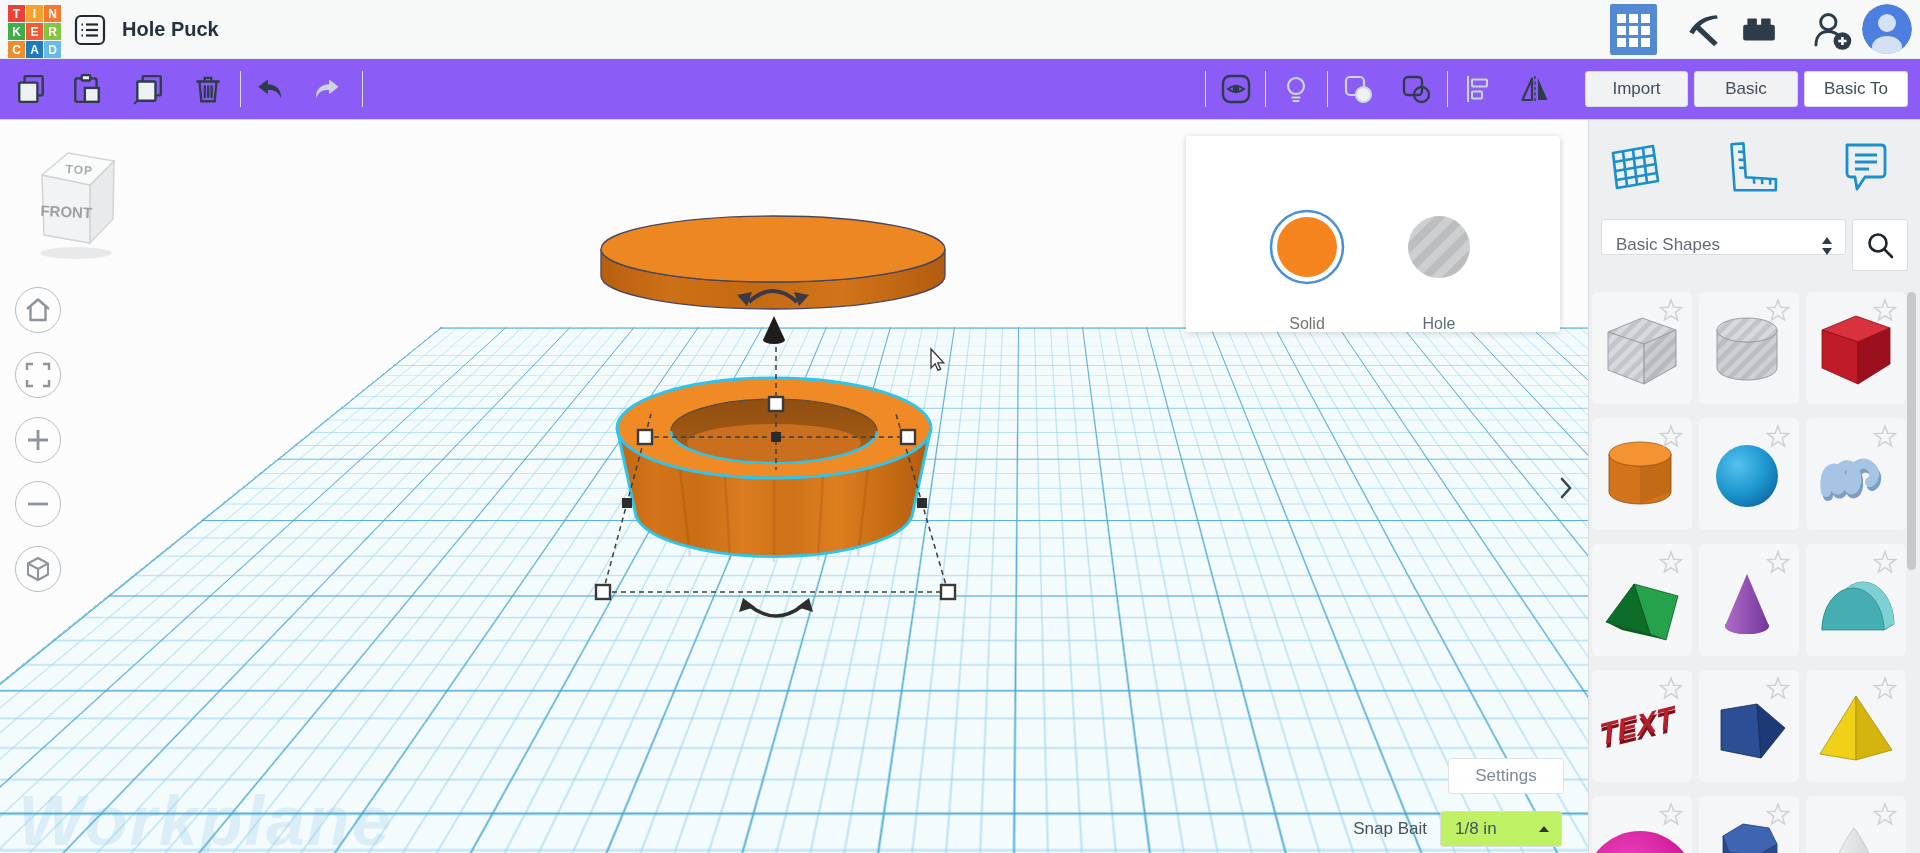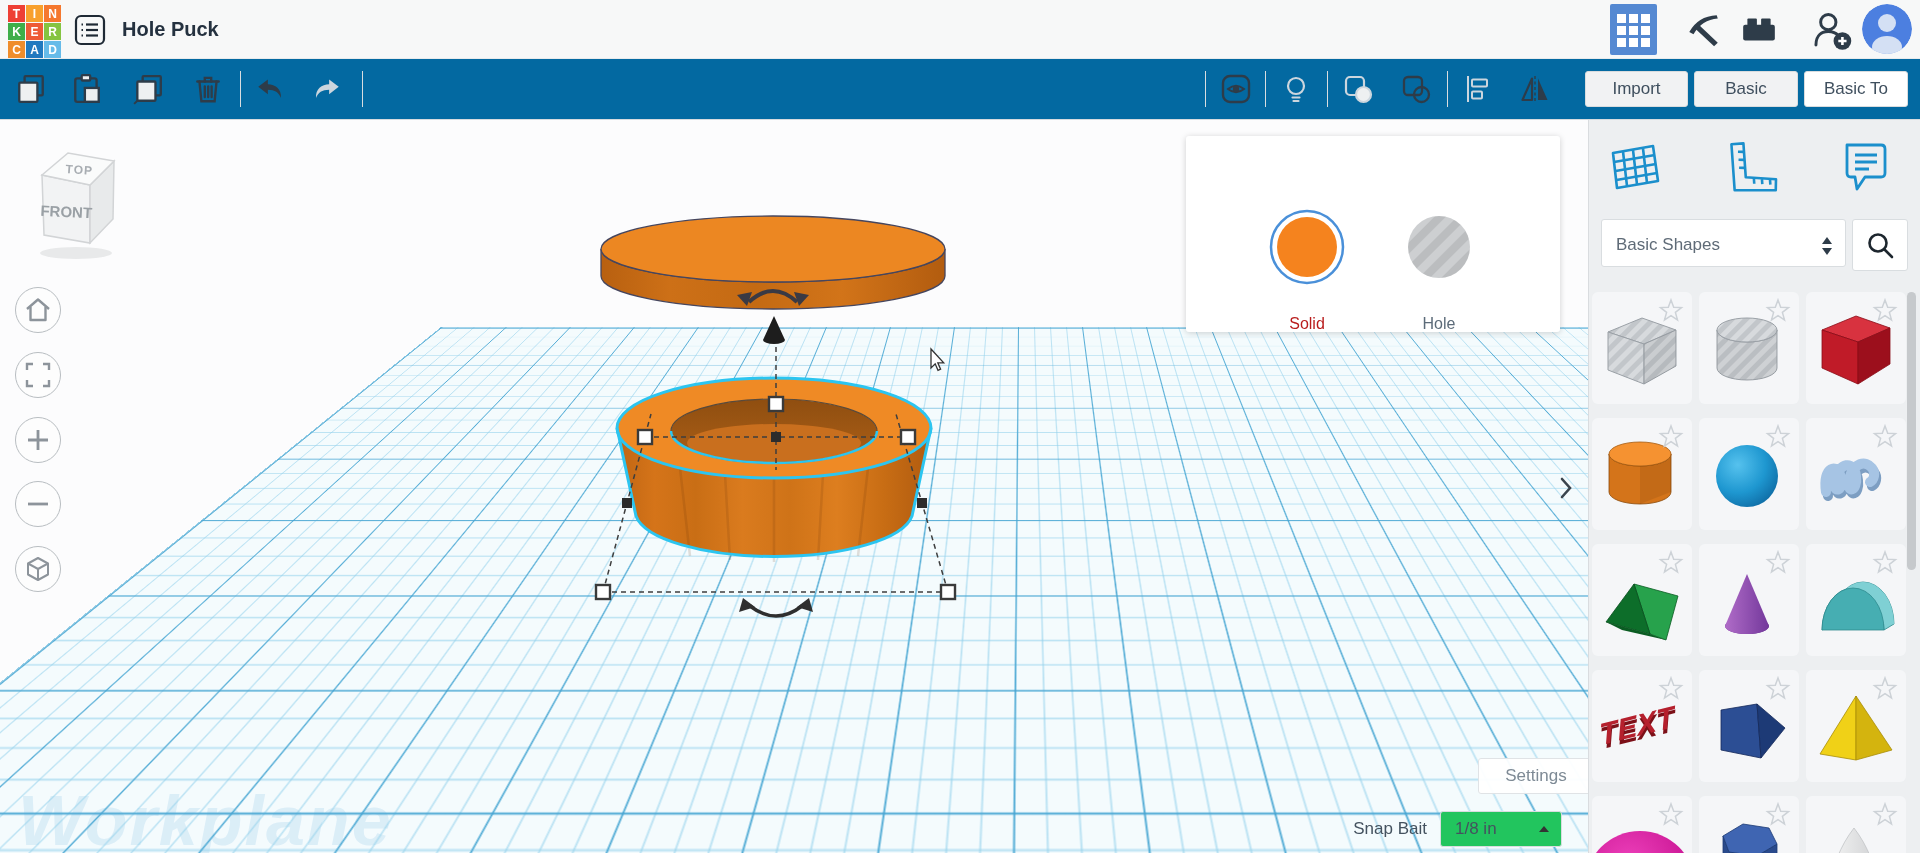--- a/index.html
+++ b/index.html
@@ -13,21 +13,21 @@
   .lc0{background:#ee4035}.lc1{background:#f8a02c}.lc2{background:#f5782e}
   .lc3{background:#3fae49}.lc4{background:#ee5b35}.lc5{background:#85c441}
   .lc6{background:#ef8d2c}.lc7{background:#2079bf}.lc8{background:#66bbe9}
   .menu-btn{position:absolute;left:74px;top:14px;width:32px;height:32px;cursor:pointer;}
   .doc-title{position:absolute;left:122px;top:0;height:59px;line-height:59px;font-size:20px;font-weight:bold;color:#24313f;}
   .hdr-ic{position:absolute;top:11px;width:38px;height:38px;cursor:pointer;}
   .grid-btn{position:absolute;left:1610px;top:4px;width:47px;height:51px;background:#5589d2;border-radius:2px;cursor:pointer;}
   .avatar{position:absolute;left:1862px;top:4px;width:50px;height:50px;border-radius:50%;overflow:hidden;cursor:pointer;}
 
   
-  .tb{position:absolute;left:0;top:59px;width:1920px;height:61px;background:#0369a1;border-bottom:1px solid #d6dade;z-index:30;}
+  .tb{position:absolute;left:0;top:59px;width:1920px;height:61px;background:#8b5cf6;border-bottom:1px solid #d6dade;z-index:30;}
   .tb-ic{position:absolute;top:14px;width:32px;height:32px;cursor:pointer;}
   .tb-sep{position:absolute;top:12px;width:1px;height:36px;background:#d9dde0;}
   .tb-btn{position:absolute;top:12px;height:36px;border:1px solid #d9dcde;border-radius:3px;background:#f1f2f3;color:#3f4f5e;font-size:17px;text-align:center;line-height:34px;cursor:pointer;}
   .tb-btn.white{background:#ffffff;}
 
   
   .canvas{position:absolute;left:0;top:120px;width:1588px;height:733px;background:#fcfcfd;overflow:hidden;}
   .plane{position:absolute;left:441px;top:207px;width:1163px;height:900px;transform-origin:50% 0;
     transform:perspective(750px) rotateX(58deg);
     border:1px solid rgba(110,185,220,.65);
@@ -35,40 +35,40 @@
     background-image:
       repeating-linear-gradient(90deg, rgba(70,165,210,.85) 0 1px, transparent 1px 64px),
       repeating-linear-gradient(0deg,  rgba(70,165,210,.85) 0 1px, transparent 1px 64px),
       repeating-linear-gradient(90deg, rgba(150,210,235,.6) 0 1px, transparent 1px 16px),
       repeating-linear-gradient(0deg,  rgba(150,210,235,.6) 0 1px, transparent 1px 16px);}
   .watermark{position:absolute;left:18px;bottom:-8px;font-size:70px;font-weight:bold;font-style:italic;letter-spacing:2px;color:rgba(150,198,230,.55);z-index:2;}
   .scene{position:absolute;left:0;top:0;z-index:3;}
   .vcube{position:absolute;left:28px;top:25px;z-index:4;cursor:pointer;}
   .navbtn{position:absolute;left:15px;width:46px;height:46px;border-radius:50%;border:1.5px solid #b7bcc0;background:rgba(253,253,253,.92);z-index:4;cursor:pointer;display:flex;align-items:center;justify-content:center;}
   .collapse{position:absolute;left:1554px;top:351px;width:24px;height:34px;z-index:4;cursor:pointer;display:flex;align-items:center;justify-content:center;}
-  .settings-btn{position:absolute;left:1448px;top:638px;width:116px;height:36px;background:rgba(255,255,255,.95);border:1px solid #e0e3e6;border-radius:3px;color:#7e8a95;font-size:17px;text-align:center;line-height:34px;z-index:4;cursor:pointer;margin-left:30px;}
+  .settings-btn{position:absolute;left:1448px;top:638px;width:116px;height:36px;background:rgba(255,255,255,.95);border:1px solid #e0e3e6;border-radius:3px;color:#7e8a95;font-size:17px;text-align:center;line-height:34px;z-index:4;cursor:pointer;}
   .snap-label{position:absolute;right:161px;top:691px;height:36px;line-height:36px;font-size:17px;color:#44525f;z-index:4;}
-  .snap-dd{position:absolute;left:1440px;top:691px;width:122px;height:36px;background:#22c55e;border:1px solid #d9dcdf;border-radius:3px;z-index:4;cursor:pointer;}
+  .snap-dd{position:absolute;left:1440px;top:691px;width:122px;height:36px;background:#bef264;border:1px solid #d9dcdf;border-radius:3px;z-index:4;cursor:pointer;}
   .snap-dd .val{position:absolute;left:14px;top:0;height:34px;line-height:34px;font-size:17px;color:#44525f;}
   .snap-dd .tri{position:absolute;right:12px;top:14px;width:0;height:0;border-left:5px solid transparent;border-right:5px solid transparent;border-bottom:6px solid #333;}
 
   
   .spanel{position:absolute;left:1186px;top:136px;width:374px;height:196px;background:#fff;border-radius:3px;box-shadow:0 1px 6px rgba(0,0,0,.18);z-index:20;}
   .spanel .phead{position:absolute;left:0;top:0;width:100%;height:48px;border-bottom:1px solid #e8eaec;}
   .spanel .ptitle{position:absolute;left:60px;top:0;height:48px;line-height:48px;font-size:19px;font-weight:bold;color:#253341;}
   .spanel .chev{position:absolute;left:16px;top:15px;width:26px;height:18px;cursor:pointer;}
   .spanel .plock{position:absolute;right:62px;top:10px;width:30px;height:28px;cursor:pointer;}
   .spanel .pbulb{position:absolute;right:22px;top:10px;width:26px;height:28px;cursor:pointer;}
   .swatch{position:absolute;top:71px;width:80px;height:80px;cursor:pointer;}
   .swlabel{position:absolute;top:179px;width:80px;text-align:center;font-size:16px;}
 
   
   .sidebar{position:absolute;left:1588px;top:120px;width:332px;height:733px;background:#edeff1;border-left:1px solid #d9dcdf;overflow:hidden;z-index:10;}
   .sb-ic{position:absolute;top:17px;width:58px;height:58px;cursor:pointer;}
-  .sb-dd{position:absolute;left:12px;top:99px;width:245px;height:48px;background:#fff;border:1px solid #d9dde0;border-radius:3px;cursor:pointer;}
+  .sb-dd{position:absolute;left:12px;top:99px;width:245px;height:36px;background:#fff;border:1px solid #d9dde0;border-radius:3px;cursor:pointer;}
   .sb-dd .val{position:absolute;left:14px;top:0;height:50px;line-height:50px;font-size:17px;color:#5f6b77;}
   .sb-search{position:absolute;left:263px;top:99px;width:56px;height:52px;background:#fff;border:1px solid #d9dde0;border-radius:3px;cursor:pointer;display:flex;align-items:center;justify-content:center;}
   .tile{position:absolute;width:100px;height:112px;background:#f5f6f8;border-radius:6px;cursor:pointer;overflow:hidden;}
   .sb-scroll{position:absolute;left:318px;top:172px;width:9px;height:278px;background:#c6c9cc;border-radius:5px;cursor:pointer;}
 
   svg{display:block;}
   text{font-family:"Liberation Sans",sans-serif;}
 </style>
 </head>
 <body>
@@ -447,21 +447,21 @@
       <svg width="80" height="80" viewBox="0 0 80 80">
         <circle cx="40" cy="40" r="36" fill="#fff" stroke="#4a90d9" stroke-width="2.5"></circle>
         <circle cx="40" cy="40" r="30" fill="#f5831e"></circle>
       </svg>
     </div>
     <div class="swatch" style="left:213px">
       <svg width="80" height="80" viewBox="0 0 80 80">
         <circle cx="40" cy="40" r="31" fill="url(#pat-hole)"></circle>
       </svg>
     </div>
-    <div class="swlabel" style="left:81px;color:#b91c1c">Solid</div>
+    <div class="swlabel" style="left:81px;color:#737373">Solid</div>
     <div class="swlabel" style="left:213px;color:#5c6b79">Hole</div>
   </div>
 
   <div class="sidebar">
     <div class="sb-ic" style="left:16px">
       <svg width="58" height="58" viewBox="0 0 58 58">
           <g stroke="#1b8fcc" stroke-width="2.6" fill="none" stroke-linejoin="round">
         <path d="M8,16 L48,9 L53,44 L12,51 Z"></path>
         <path d="M18,14.5 L22,49 M28,13 L32,47.5 M38,11.5 L42,46"></path>
         <path d="M9,25 L50,18 M10.5,34 L51,27 M11.5,43 L52,36"></path>

